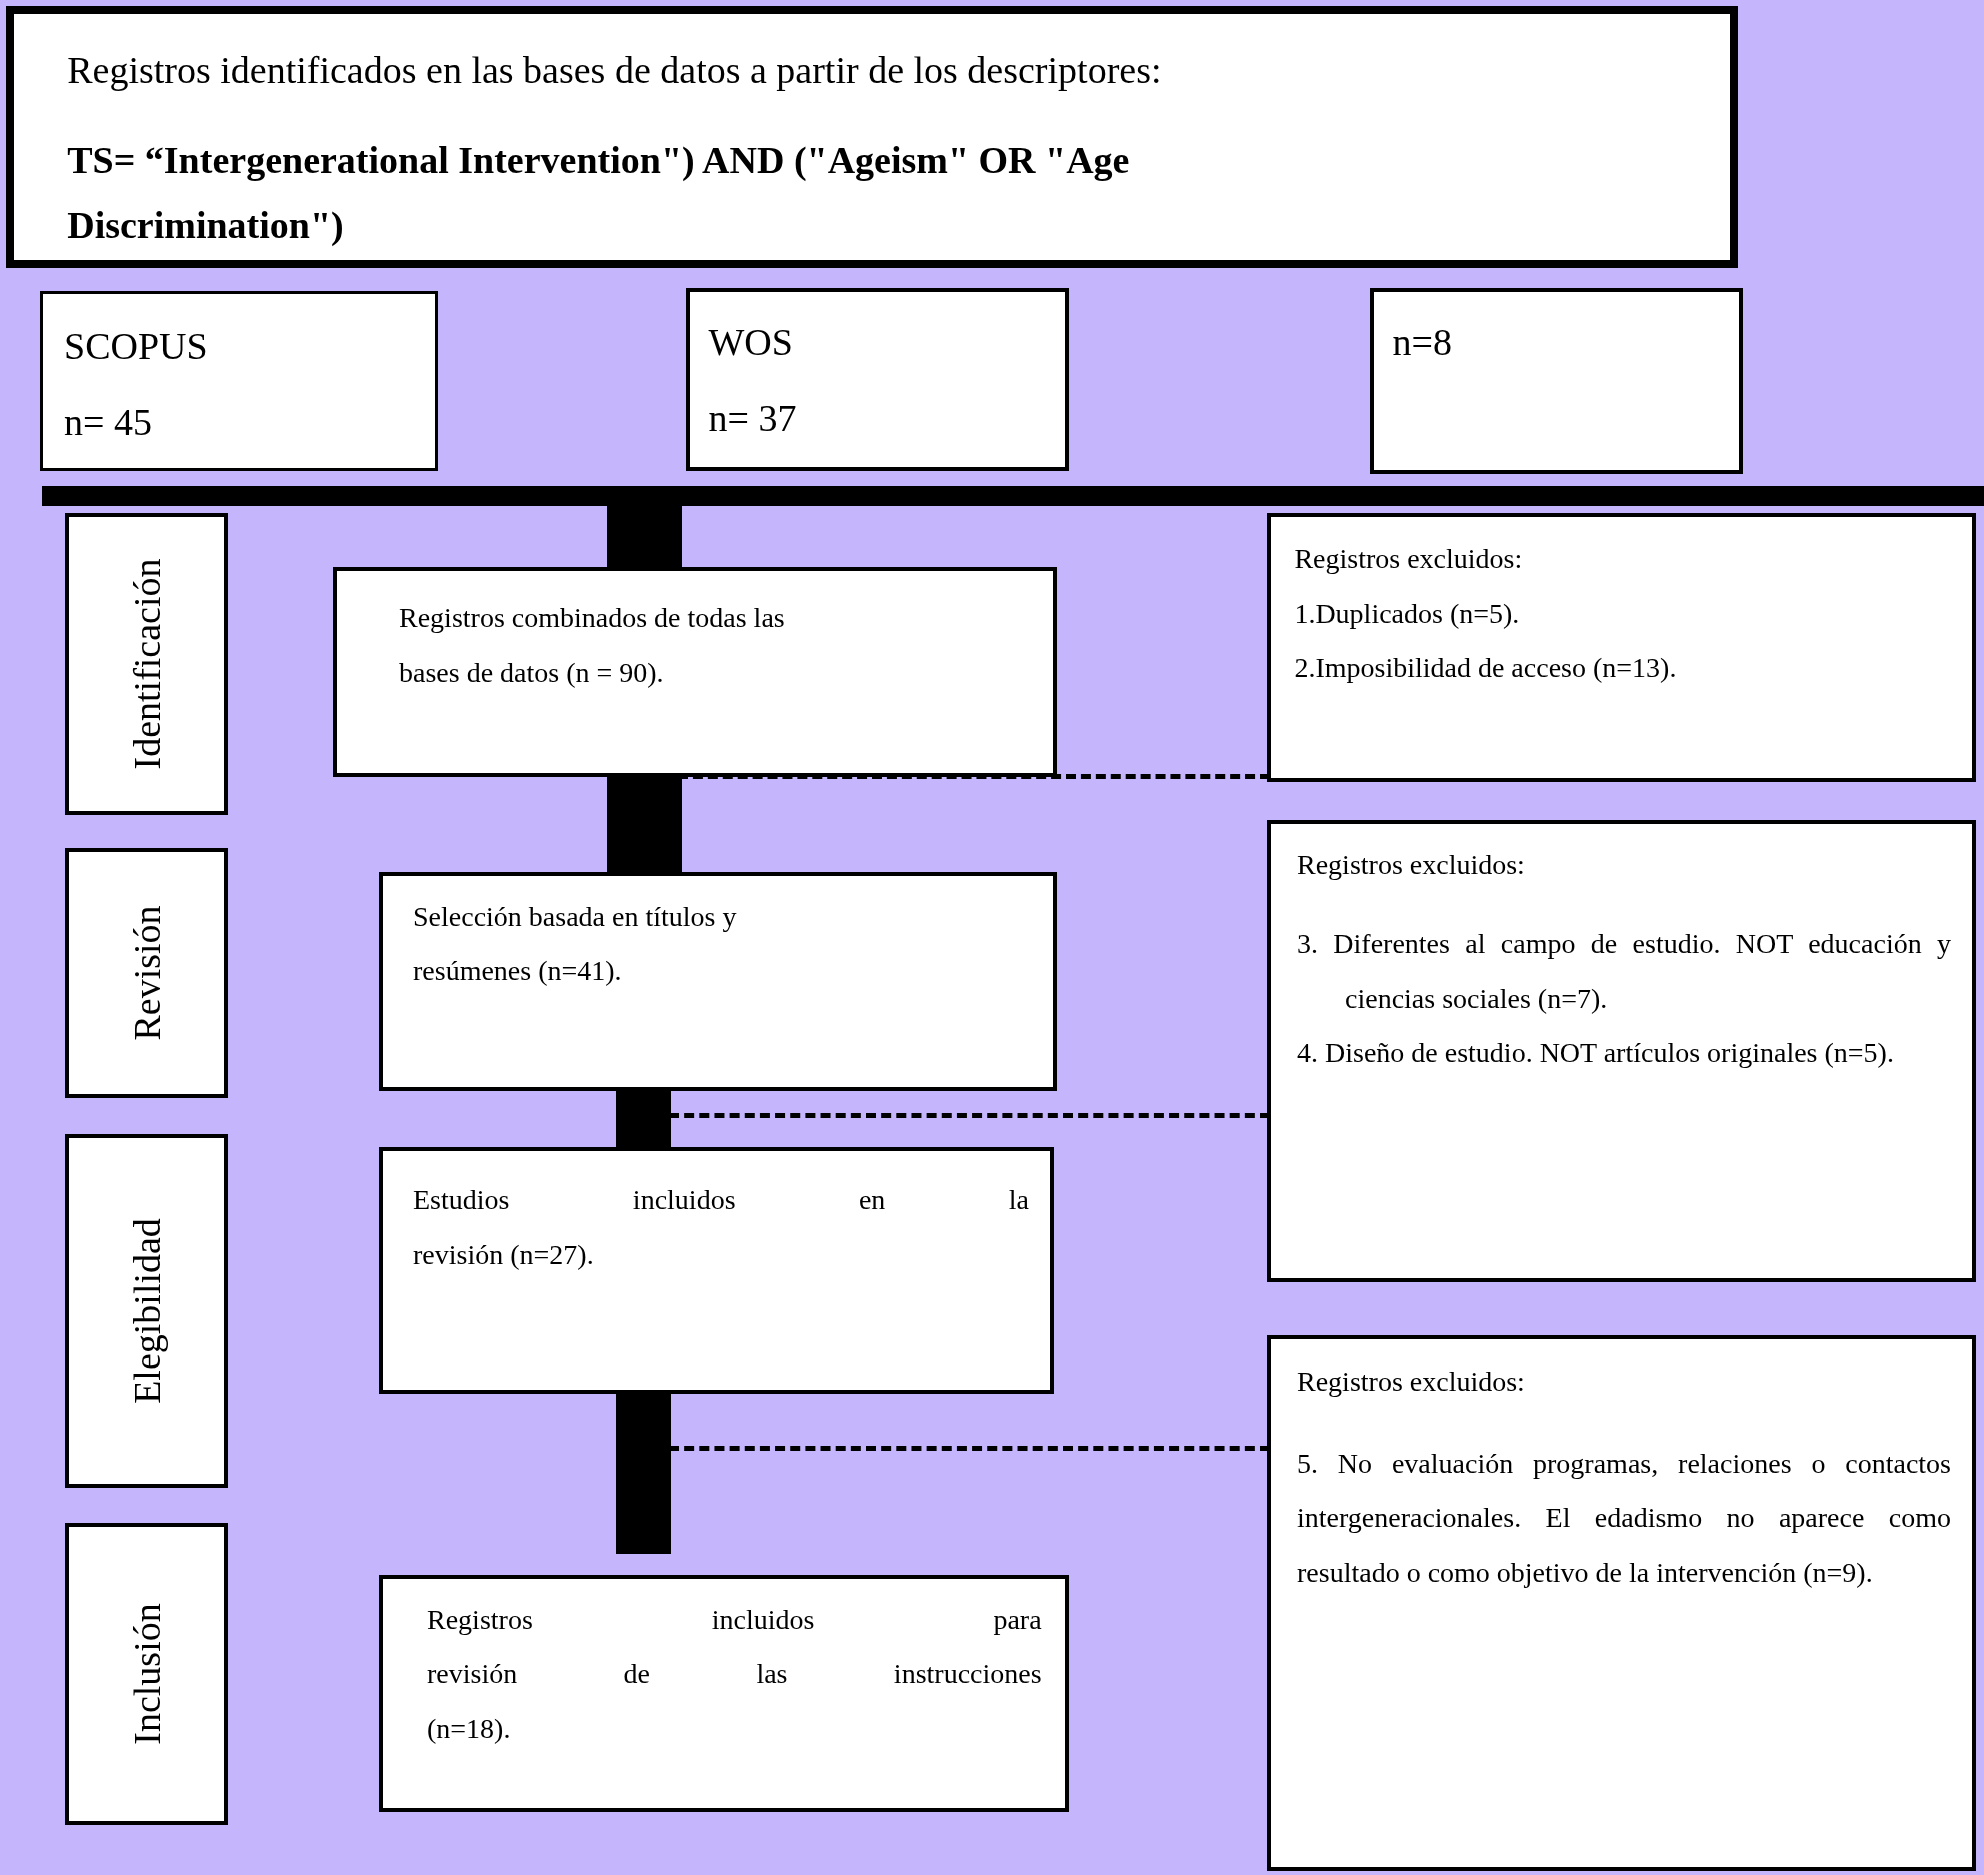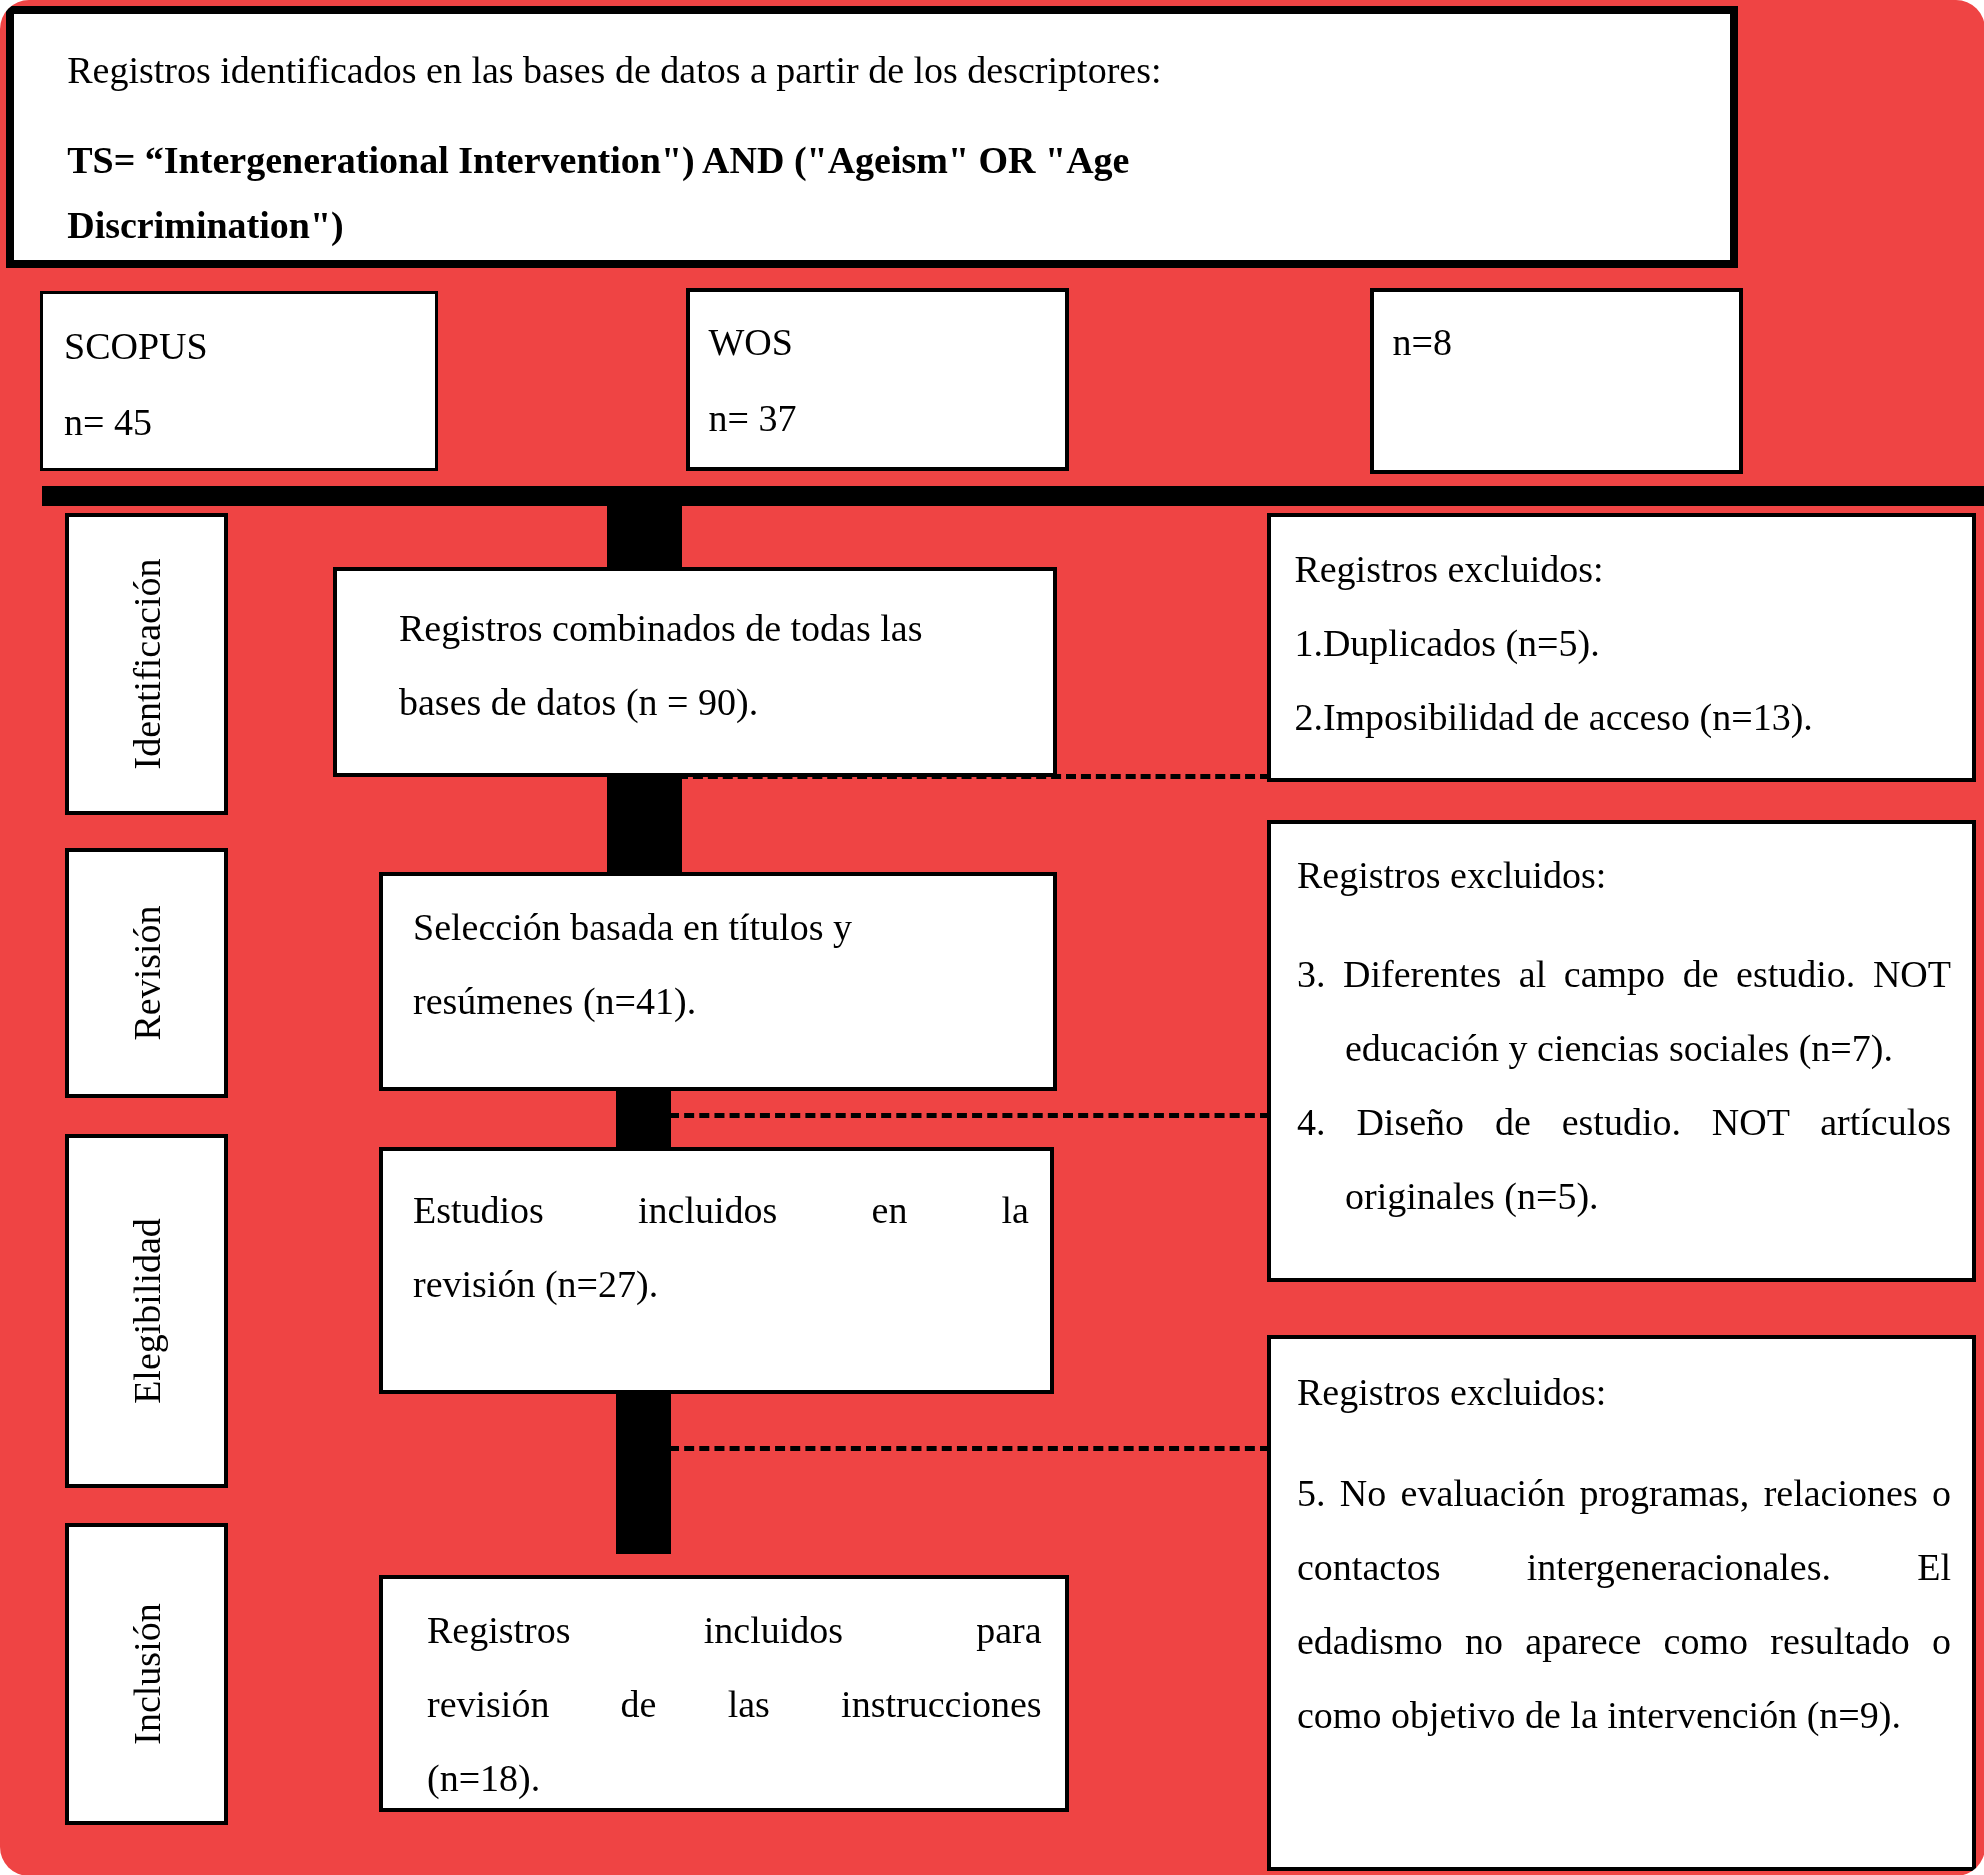--- a/index.html
+++ b/index.html
@@ -1,27 +1,27 @@
 <!DOCTYPE html>
 <html style="font-size:10px"><head>
 <meta charset="utf-8">
 <style>
   html,body{margin:0;padding:0;background:#ffffff;}
   body{font-family:"Liberation Serif","DejaVu Serif",serif;color:#000;}
-  #stage{position:relative;width:1985px;height:1876px;background:#ef4444;overflow:hidden;border-radius:29px;}
+  #stage{position:relative;width:1985px;height:1876px;background:#c4b5fd;overflow:hidden;}
 
   .box{position:absolute;background:#fff;box-sizing:border-box;border:3.1px solid #000;}
   .box.thick{border-width:8px;}
   .box.med{border-width:4.3px;}
   .box.thin{border-width:3.1px;}
 
   .pad{position:absolute;left:0;right:0;top:0;bottom:0;box-sizing:border-box;}
   .t-header{font-size:38px;line-height:1.70;}
   .t-db{font-size:38px;line-height:2.00;}
-  .t-big{font-size:38px;line-height:1.95;}
+  .t-big{font-size:28px;line-height:1.95;}
   .t-just{text-align:justify;text-align-last:left;}
   .b{font-weight:bold;}
 
   .bar-h{position:absolute;background:#000;}
   .bar-v{position:absolute;background:#000;}
 
   .dash{position:absolute;height:0;border-top:5.5px dashed #000;}
 
   .vlabel{position:absolute;background:#fff;box-sizing:border-box;border:4.3px solid #000;}
   .vlabel span{

